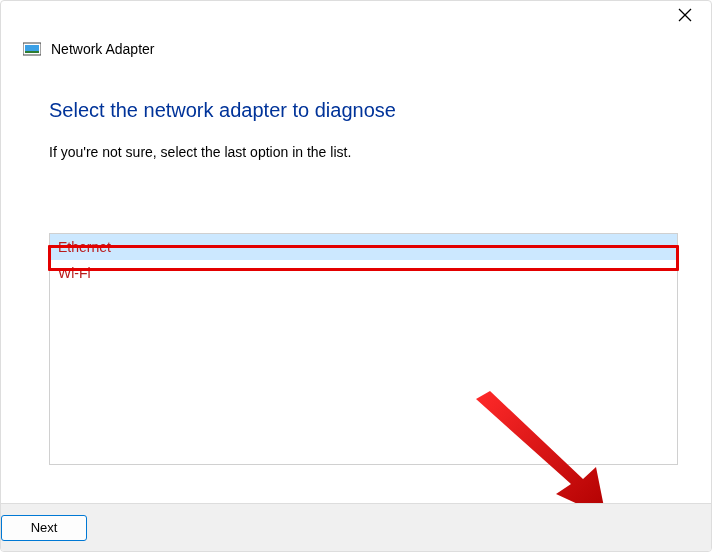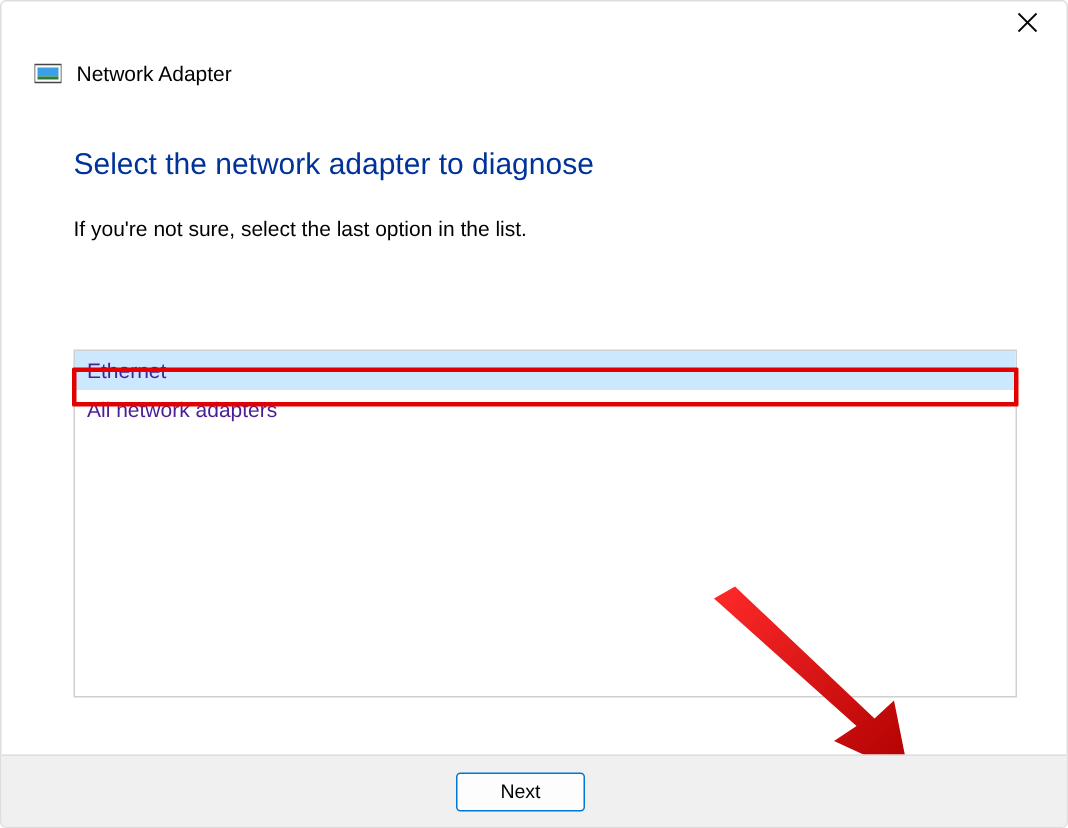--- a/index.html
+++ b/index.html
@@ -21,21 +21,21 @@
     .listbox {
       border: 1px solid #d0d0d0;
       height: 232px;
       width: 629px;
       background: #fff;
       overflow: hidden;
     }
     .list-item {
       padding: 2px 8px;
       font-size: 14px;
-      color: #4c1d95;
+      color: #b91c1c;
       cursor: pointer;
       line-height: 22px;
     }
     .list-item.selected {
       background: #cce8ff;
       position: relative;
     }
     .highlight-box {
       position: absolute;
       border: 3px solid #e30000;
@@ -49,21 +49,21 @@
 
     .button-bar {
       position: absolute;
       bottom: 0;
       left: 0;
       right: 0;
       height: 48px;
       background: #f0f0f0;
       border-top: 1px solid #ddd;
       display: flex;
-      justify-content: center;
+      justify-content: flex-start;
       align-items: center;
       padding-right: 18px;
       gap: 10px;
     }
     .btn {
       min-width: 86px;
       height: 26px;
       background: #fdfdfd;
       border: 1px solid #c8c8c8;
       border-radius: 3px;
@@ -106,21 +106,21 @@
   </span>
   <span class="header-title">Network Adapter</span>
 </div>
 
 <div class="content">
   <h1 class="page-heading">Select the network adapter to diagnose</h1>
   <div class="sub-text">If you're not sure, select the last option in the list.</div>
 
   <div class="listbox">
     <div class="list-item selected">Ethernet</div>
-    <div class="list-item">All network adapters</div>
+    <div class="list-item">Wi-Fi</div>
   </div>
 </div>
 
 <div class="highlight-box"></div>
 
 <svg class="arrow" viewBox="0 0 160 130">
   <defs>
     <linearGradient id="ag" x1="0" y1="0" x2="1" y2="1">
       <stop offset="0%" stop-color="#ff2a2a"></stop>
       <stop offset="100%" stop-color="#b00000"></stop>

